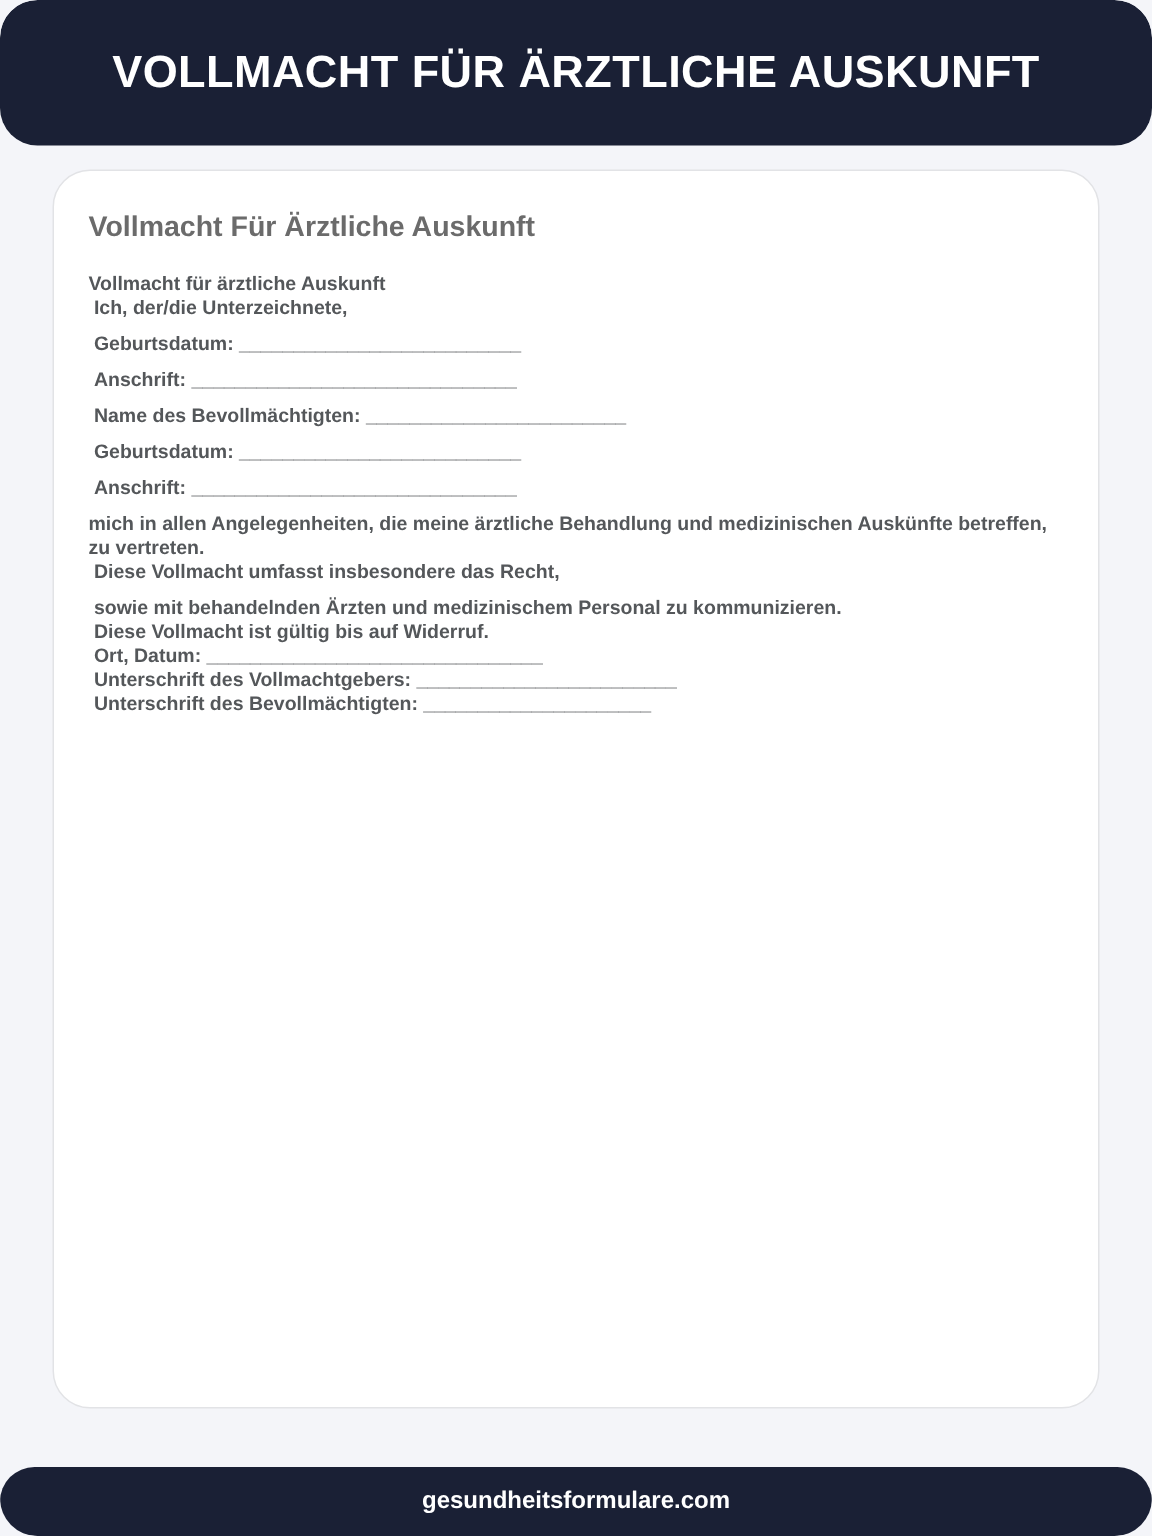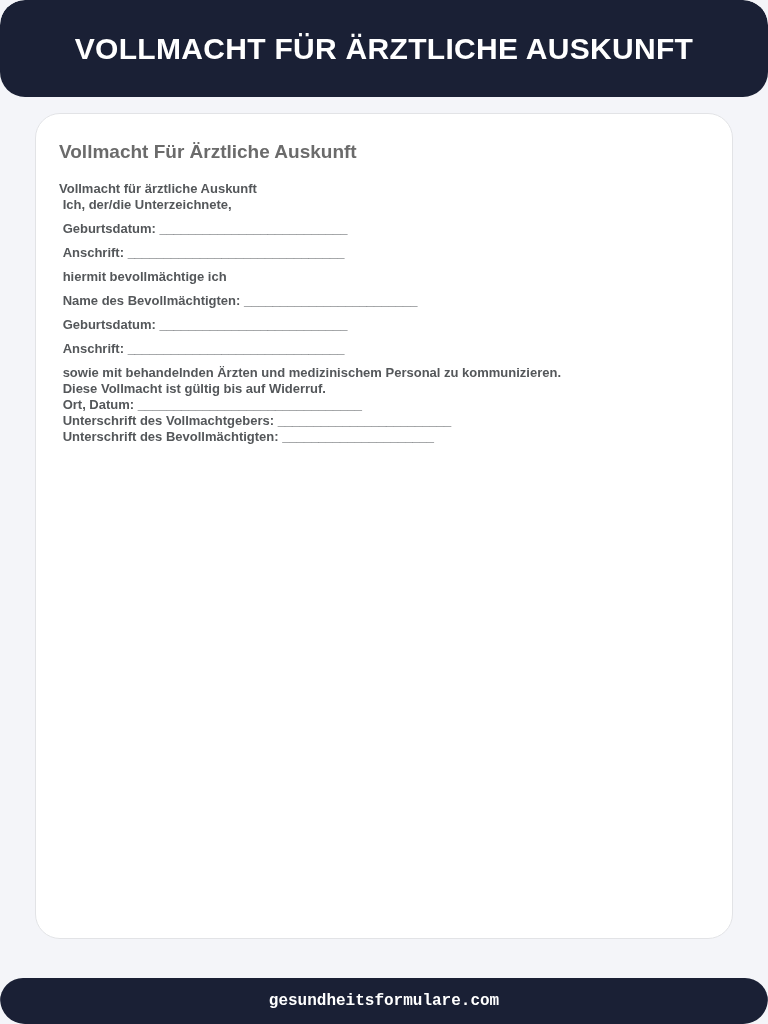--- a/index.html
+++ b/index.html
@@ -68,42 +68,43 @@
     background: var(--navy);
     display: flex;
     align-items: center;
     justify-content: center;
     flex: 0 0 auto;
   }
   .footer-site {
     color: var(--header_text);
     font-size: 16px;
     font-weight: 700;
-    font-family: Liberation Mono, monospace;
   }
 </style>
 </head>
 <body>
 
 <header class="header-bar">
   <h1 class="page-title">VOLLMACHT FÜR ÄRZTLICHE AUSKUNFT</h1>
 </header>
 
 <main class="main-area">
   <section class="document-card">
     <h2 class="document-title">Vollmacht Für Ärztliche Auskunft</h2>
     <div>
         <p class="para">Vollmacht für ärztliche Auskunft
  Ich, der/die Unterzeichnete,</p>
         <p class="para"> Geburtsdatum: __________________________</p>
         <p class="para"> Anschrift: ______________________________</p>
-        <p class="para"> hiermit bevollmächtige ich</p>
         <p class="para"> Name des Bevollmächtigten: ________________________</p>
         <p class="para"> Geburtsdatum: __________________________</p>
         <p class="para"> Anschrift: ______________________________</p>
+        <p class="para">mich in allen Angelegenheiten, die meine ärztliche Behandlung und medizinischen Auskünfte betreffen,
+zu vertreten.
+ Diese Vollmacht umfasst insbesondere das Recht,</p>
         <p class="para"> sowie mit behandelnden Ärzten und medizinischem Personal zu kommunizieren.
  Diese Vollmacht ist gültig bis auf Widerruf.
  Ort, Datum: _______________________________
  Unterschrift des Vollmachtgebers: ________________________
  Unterschrift des Bevollmächtigten: _____________________</p>
       </div>
   </section>
 </main>
 
 <footer class="footer-bar">

